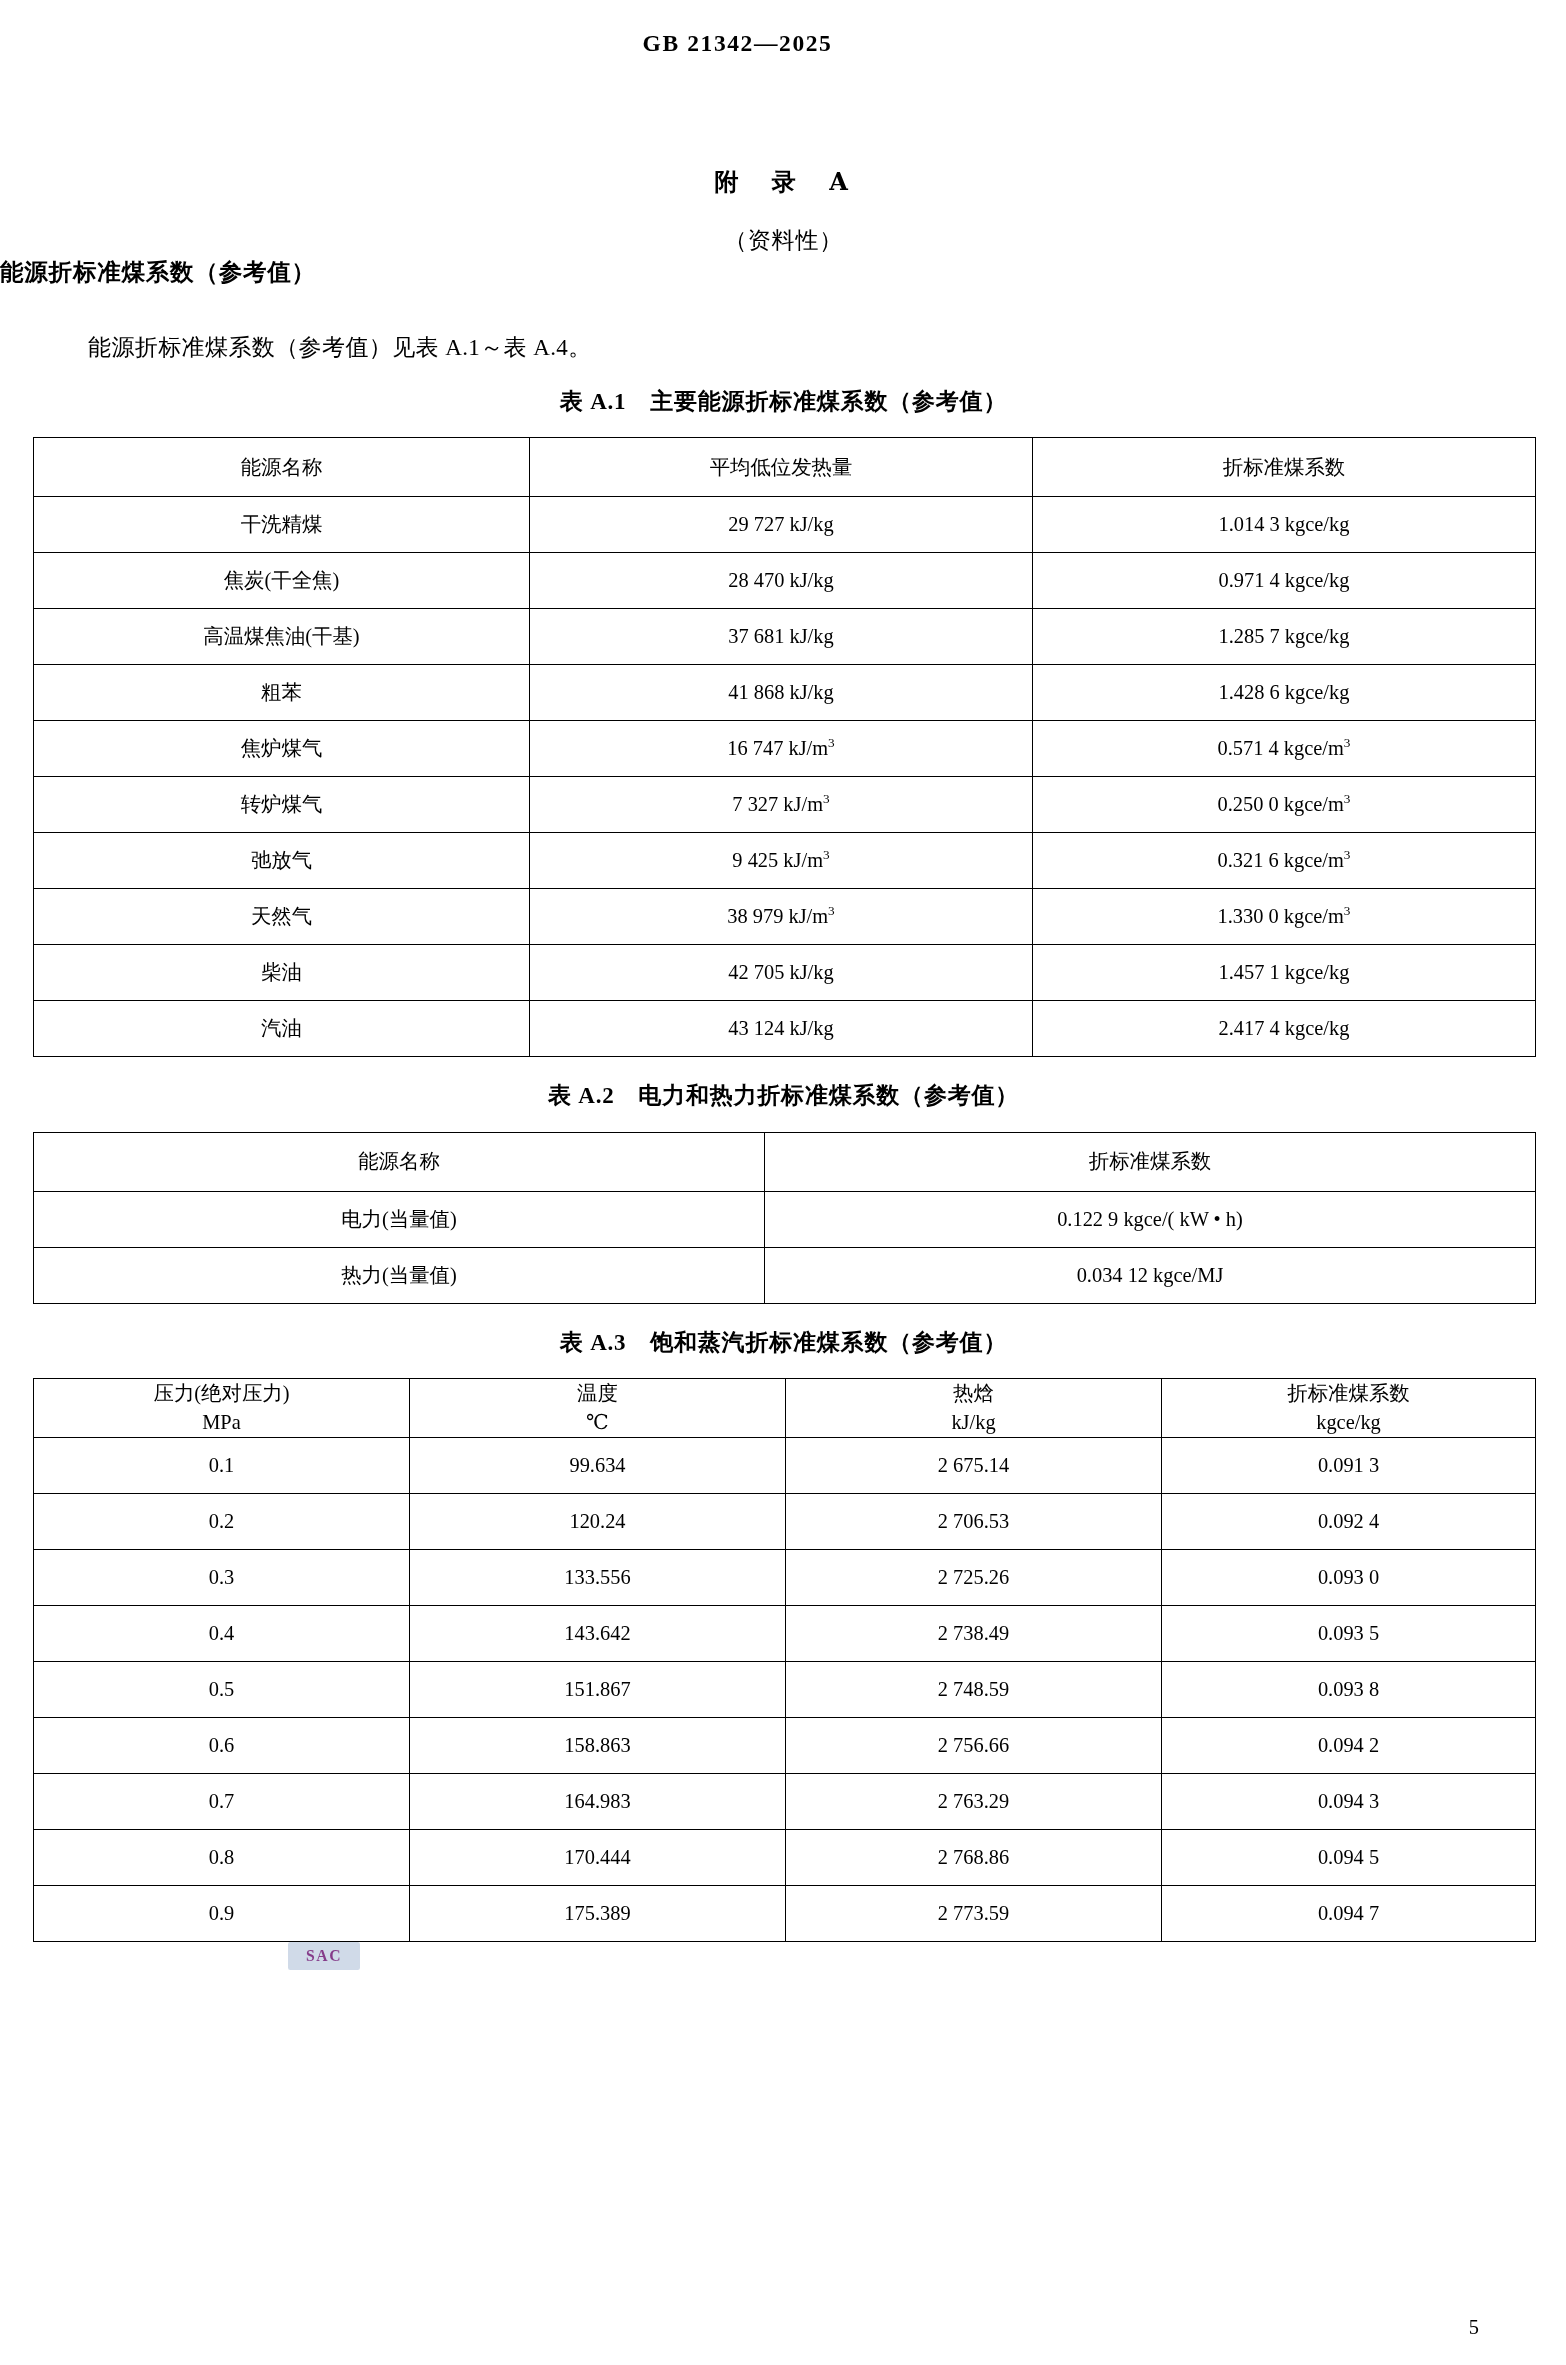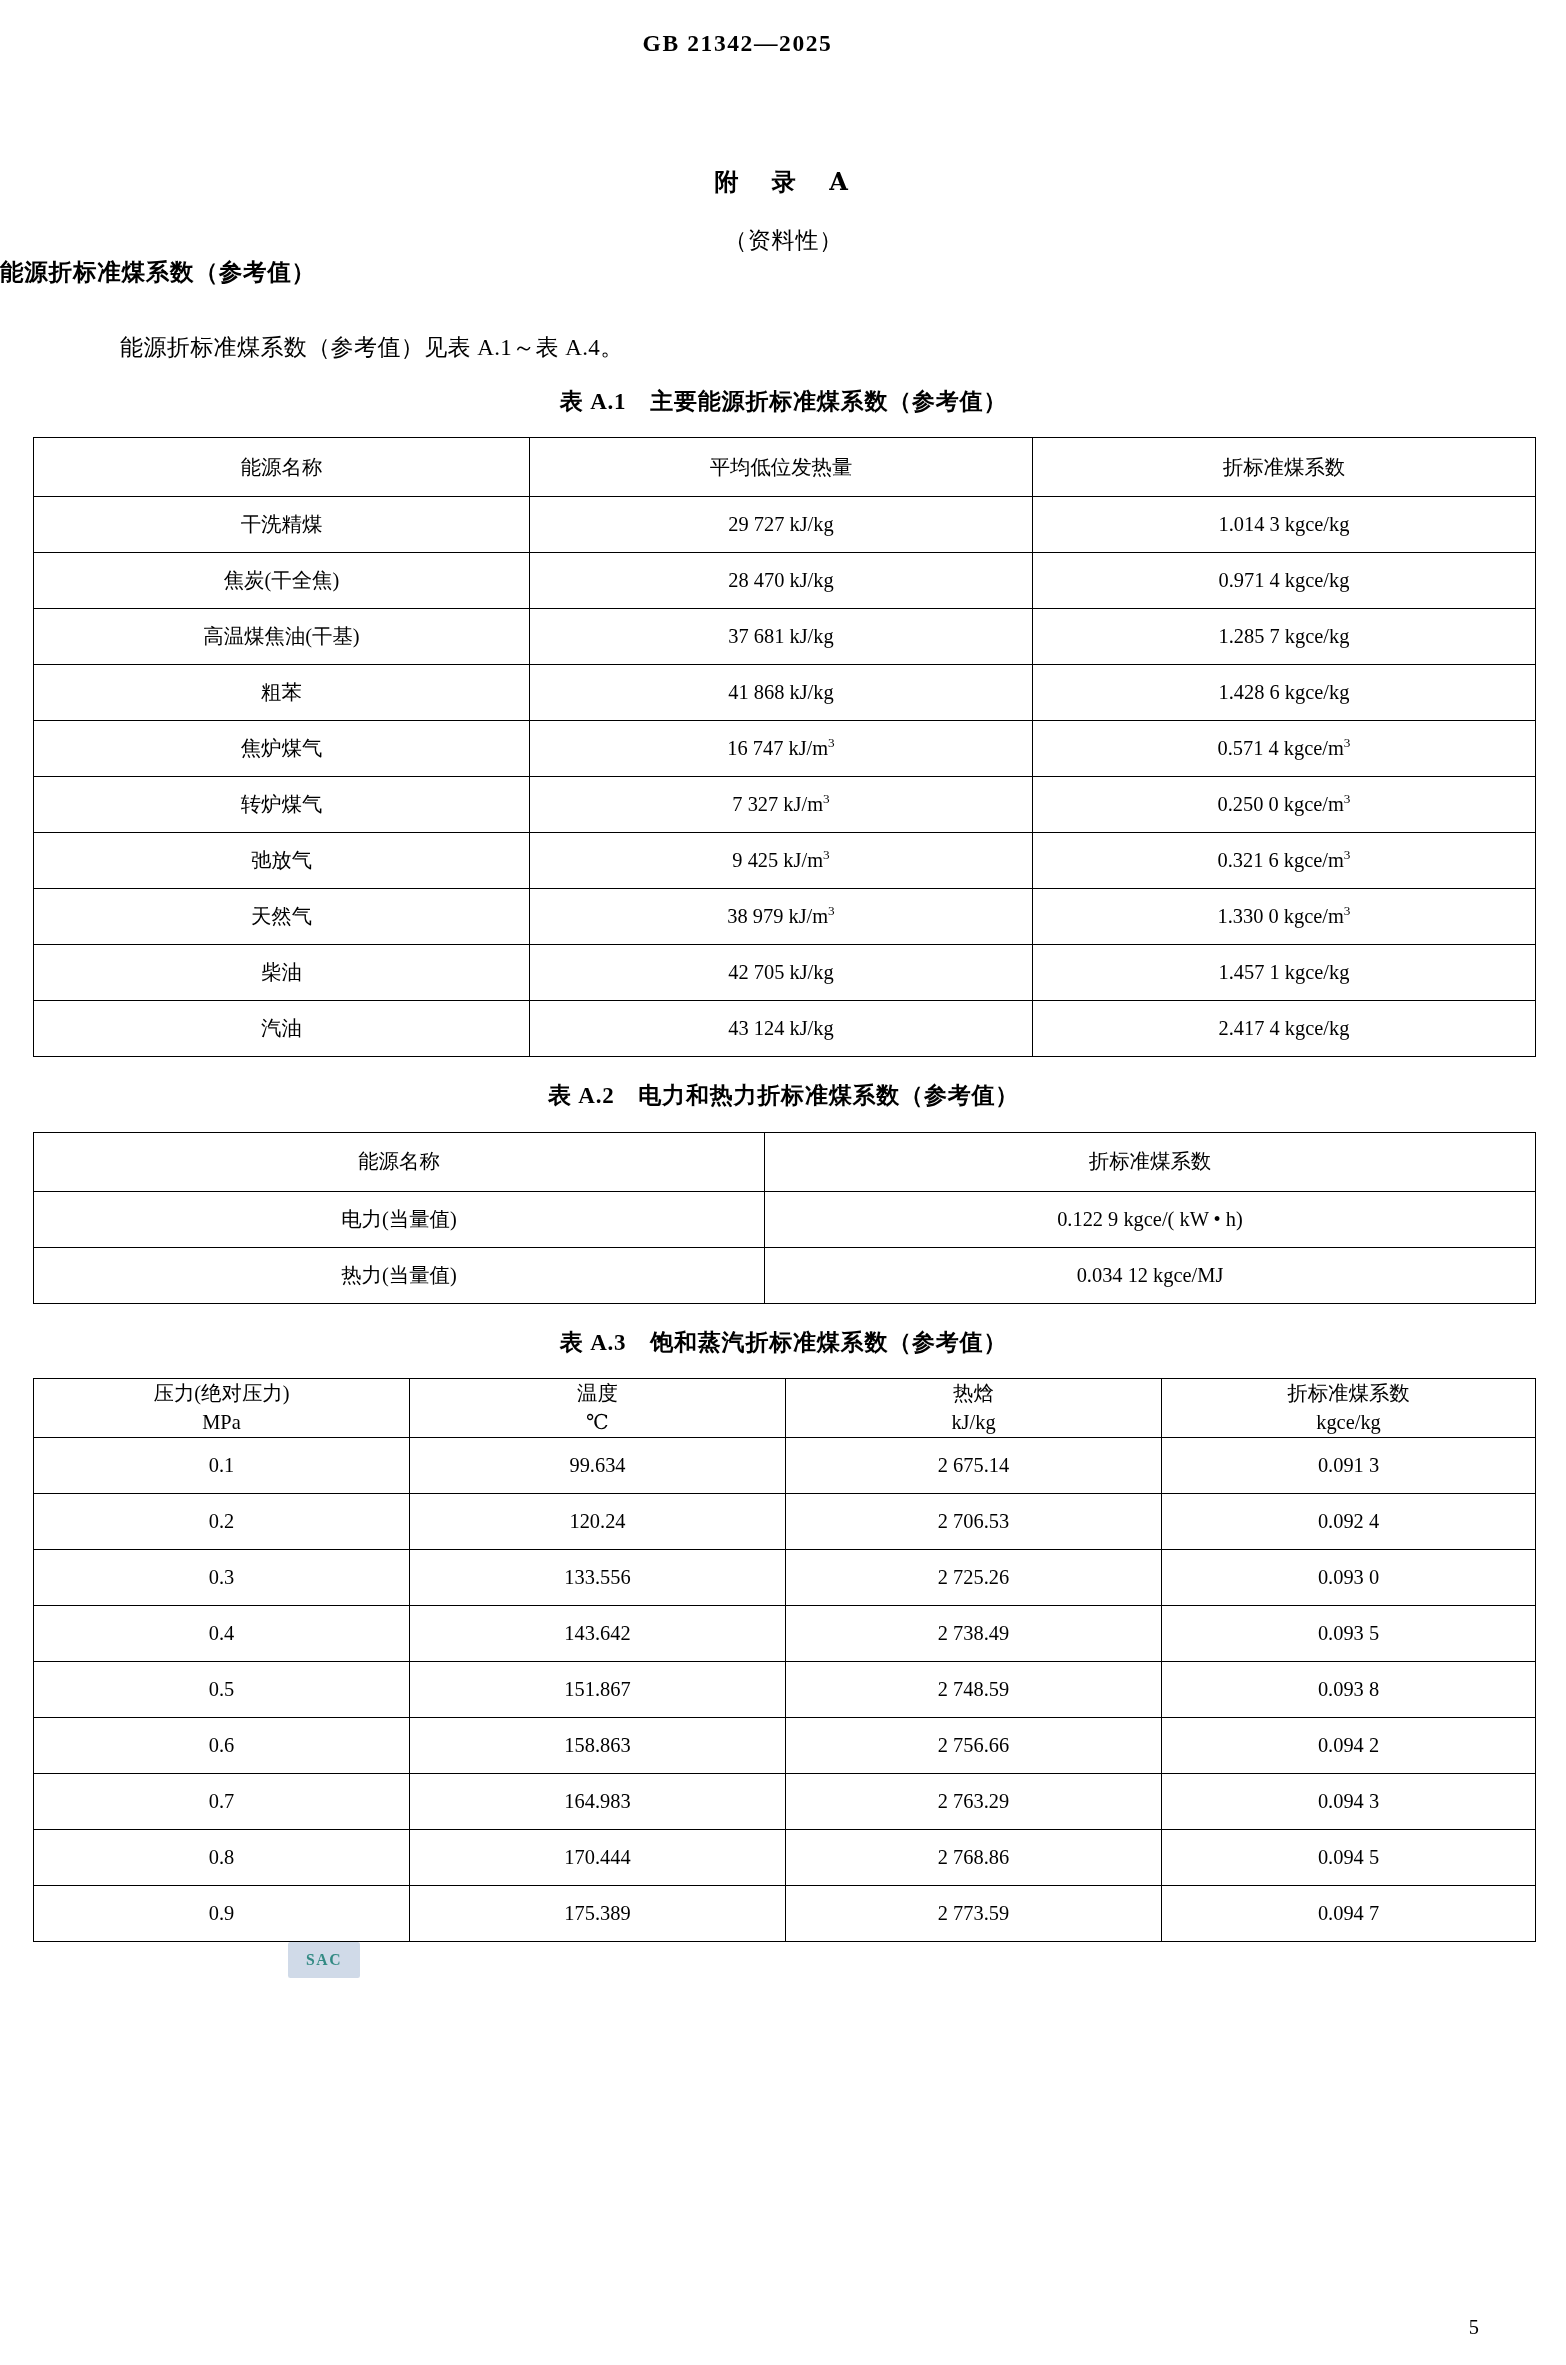--- a/index.html
+++ b/index.html
@@ -54,21 +54,21 @@
   }
   .annex-name {
     text-align: left;
     font-size: 23.5px;
     font-weight: bold;
     letter-spacing: 0.8px;
   }
 
   .para {
     margin-top: 44px;
-    padding-left: 120px;
+    padding-left: 88px;
     font-size: 23px;
     letter-spacing: 0.4px;
   }
 
   .table-caption {
     text-align: center;
     font-size: 23px;
     font-weight: bold;
     letter-spacing: 0.8px;
     margin-top: 23px;
@@ -118,23 +118,23 @@
   .t3 thead .hd-line2 { display:block; margin-top: 3.1px; }
 
   sup { font-size: 0.65em; vertical-align: super; line-height: 0; }
 
   
   .watermark {
     position: absolute;
     left: 288px;
     top: 1942px;
     width: 72px;
-    height: 36px;
+    height: 28px;
     background: #c8d4e4;
-    color: #0f766e;
+    color: #701a75;
     font-size: 15.7px;
     font-weight: bold;
     letter-spacing: 1.6px;
     display: flex;
     align-items: center;
     justify-content: center;
     opacity: 0.85;
     border-radius: 2.3px;
   }
 

